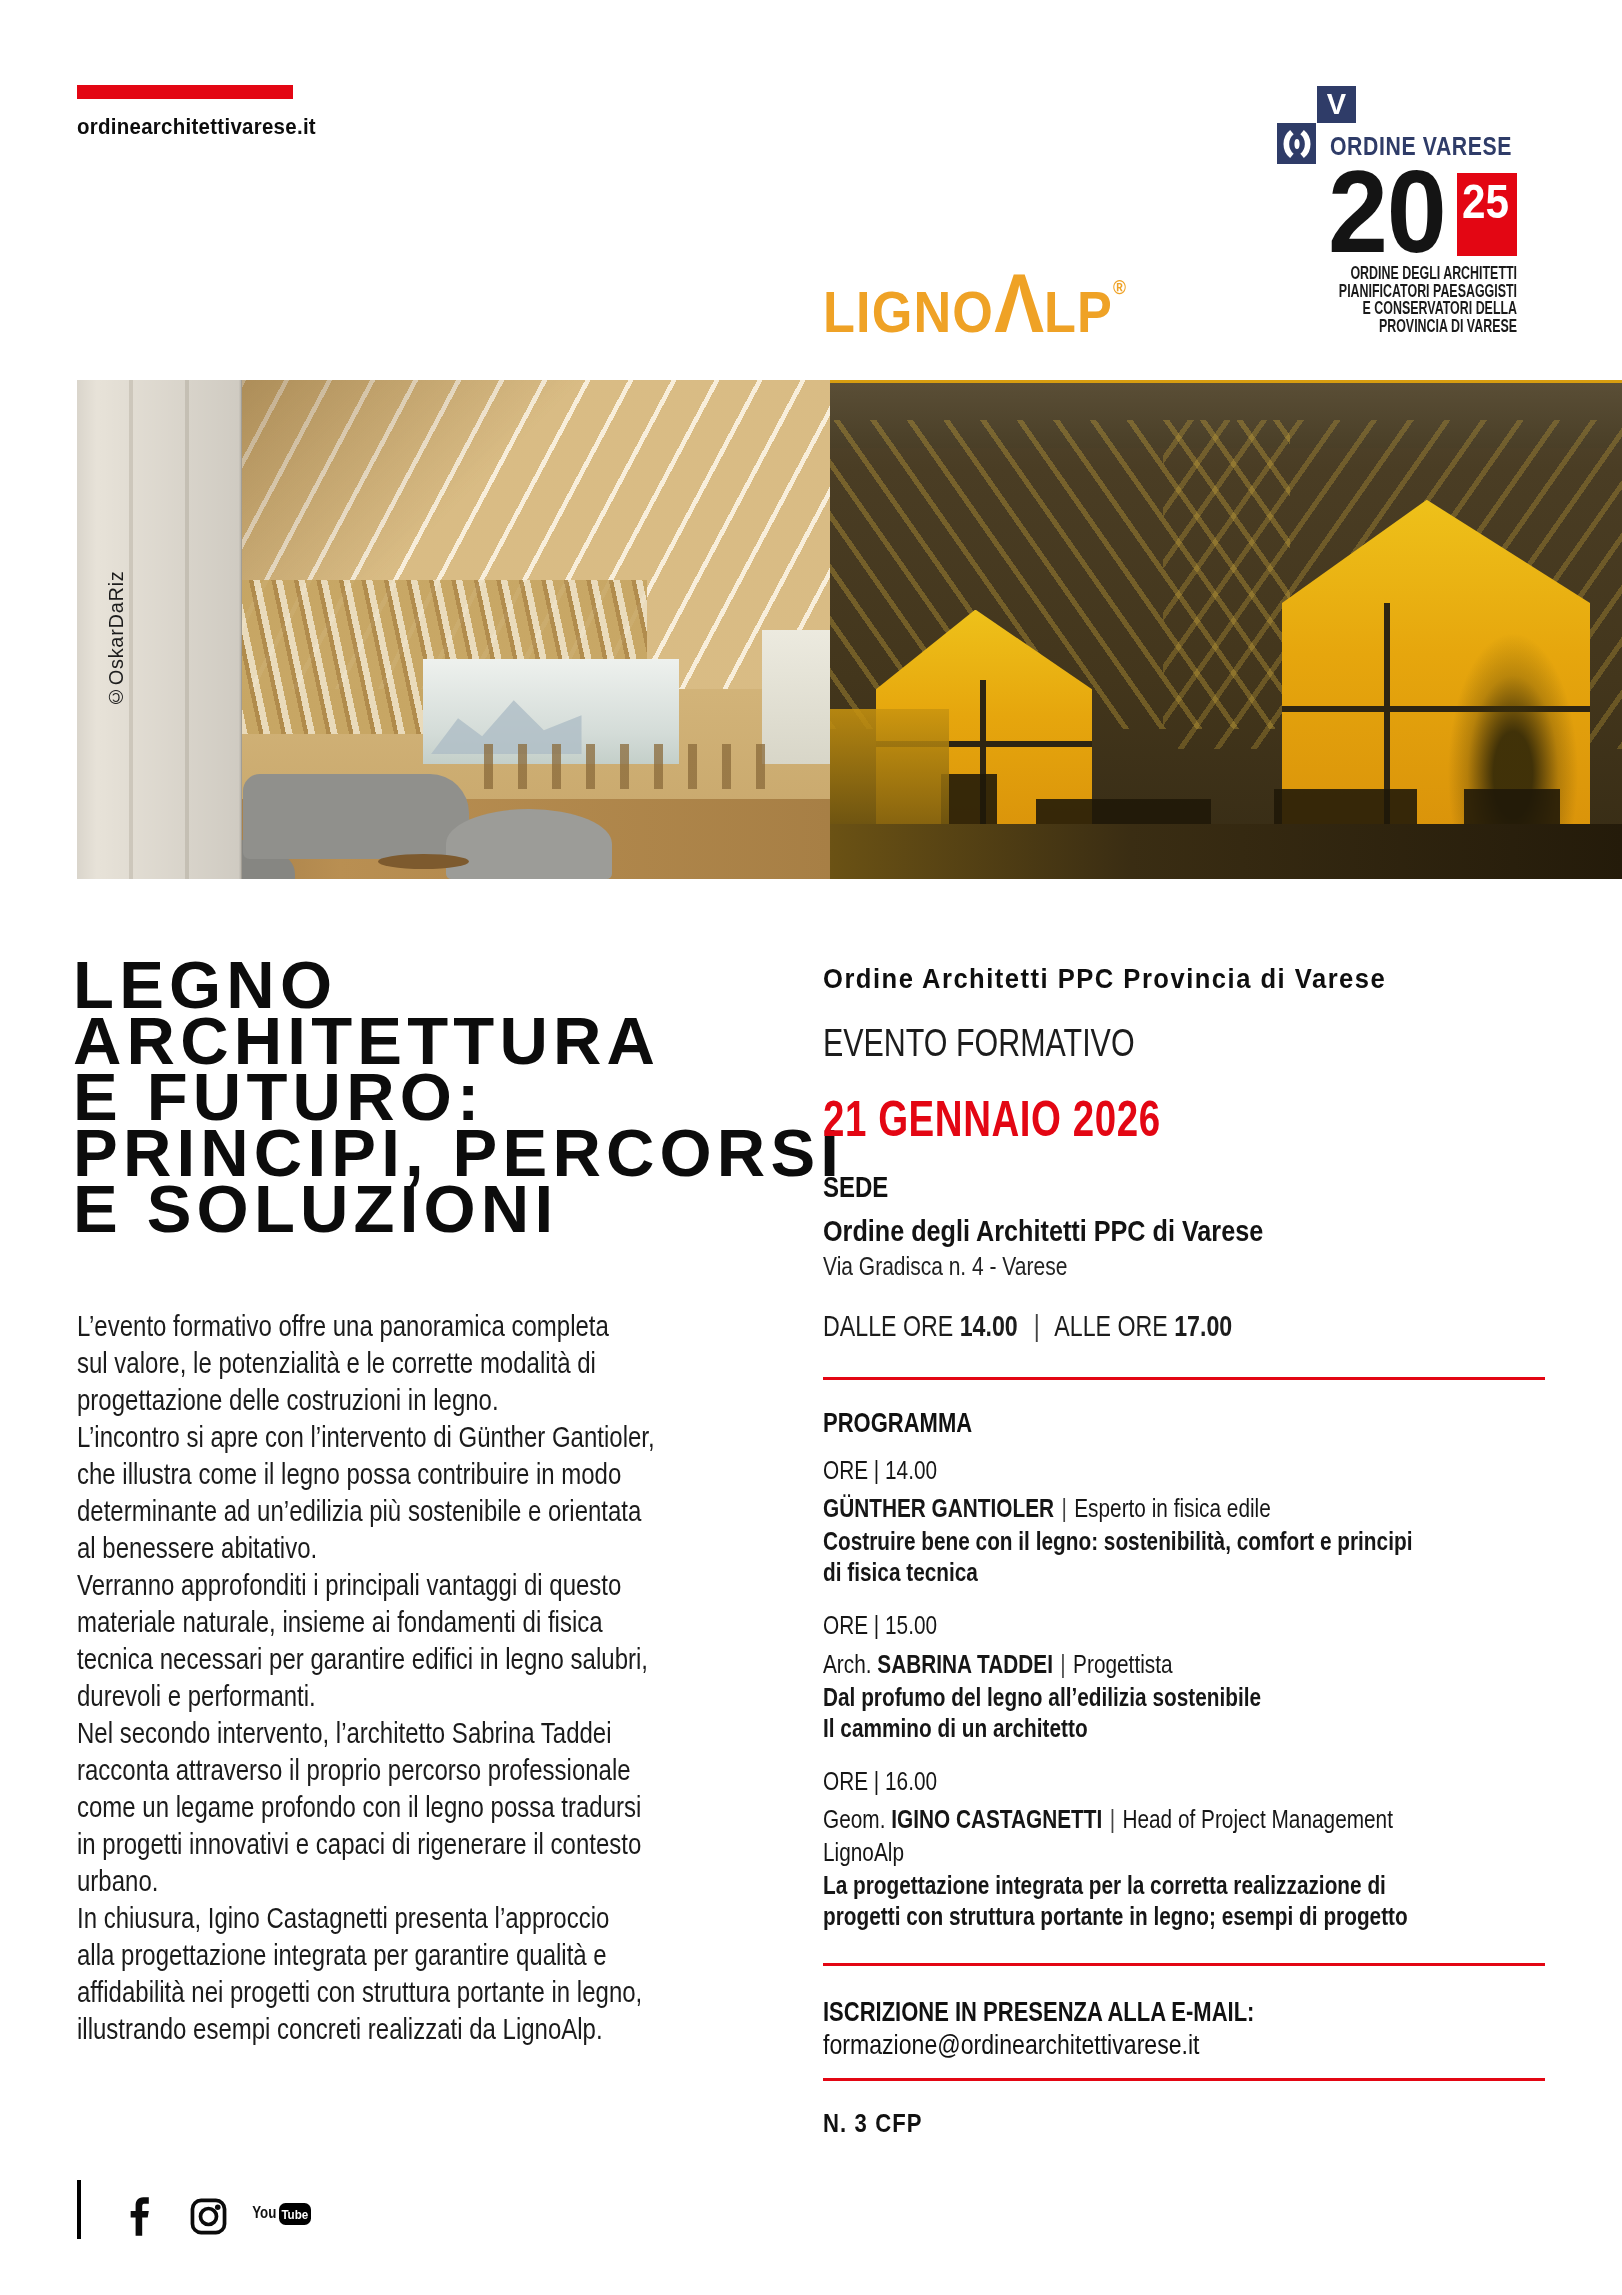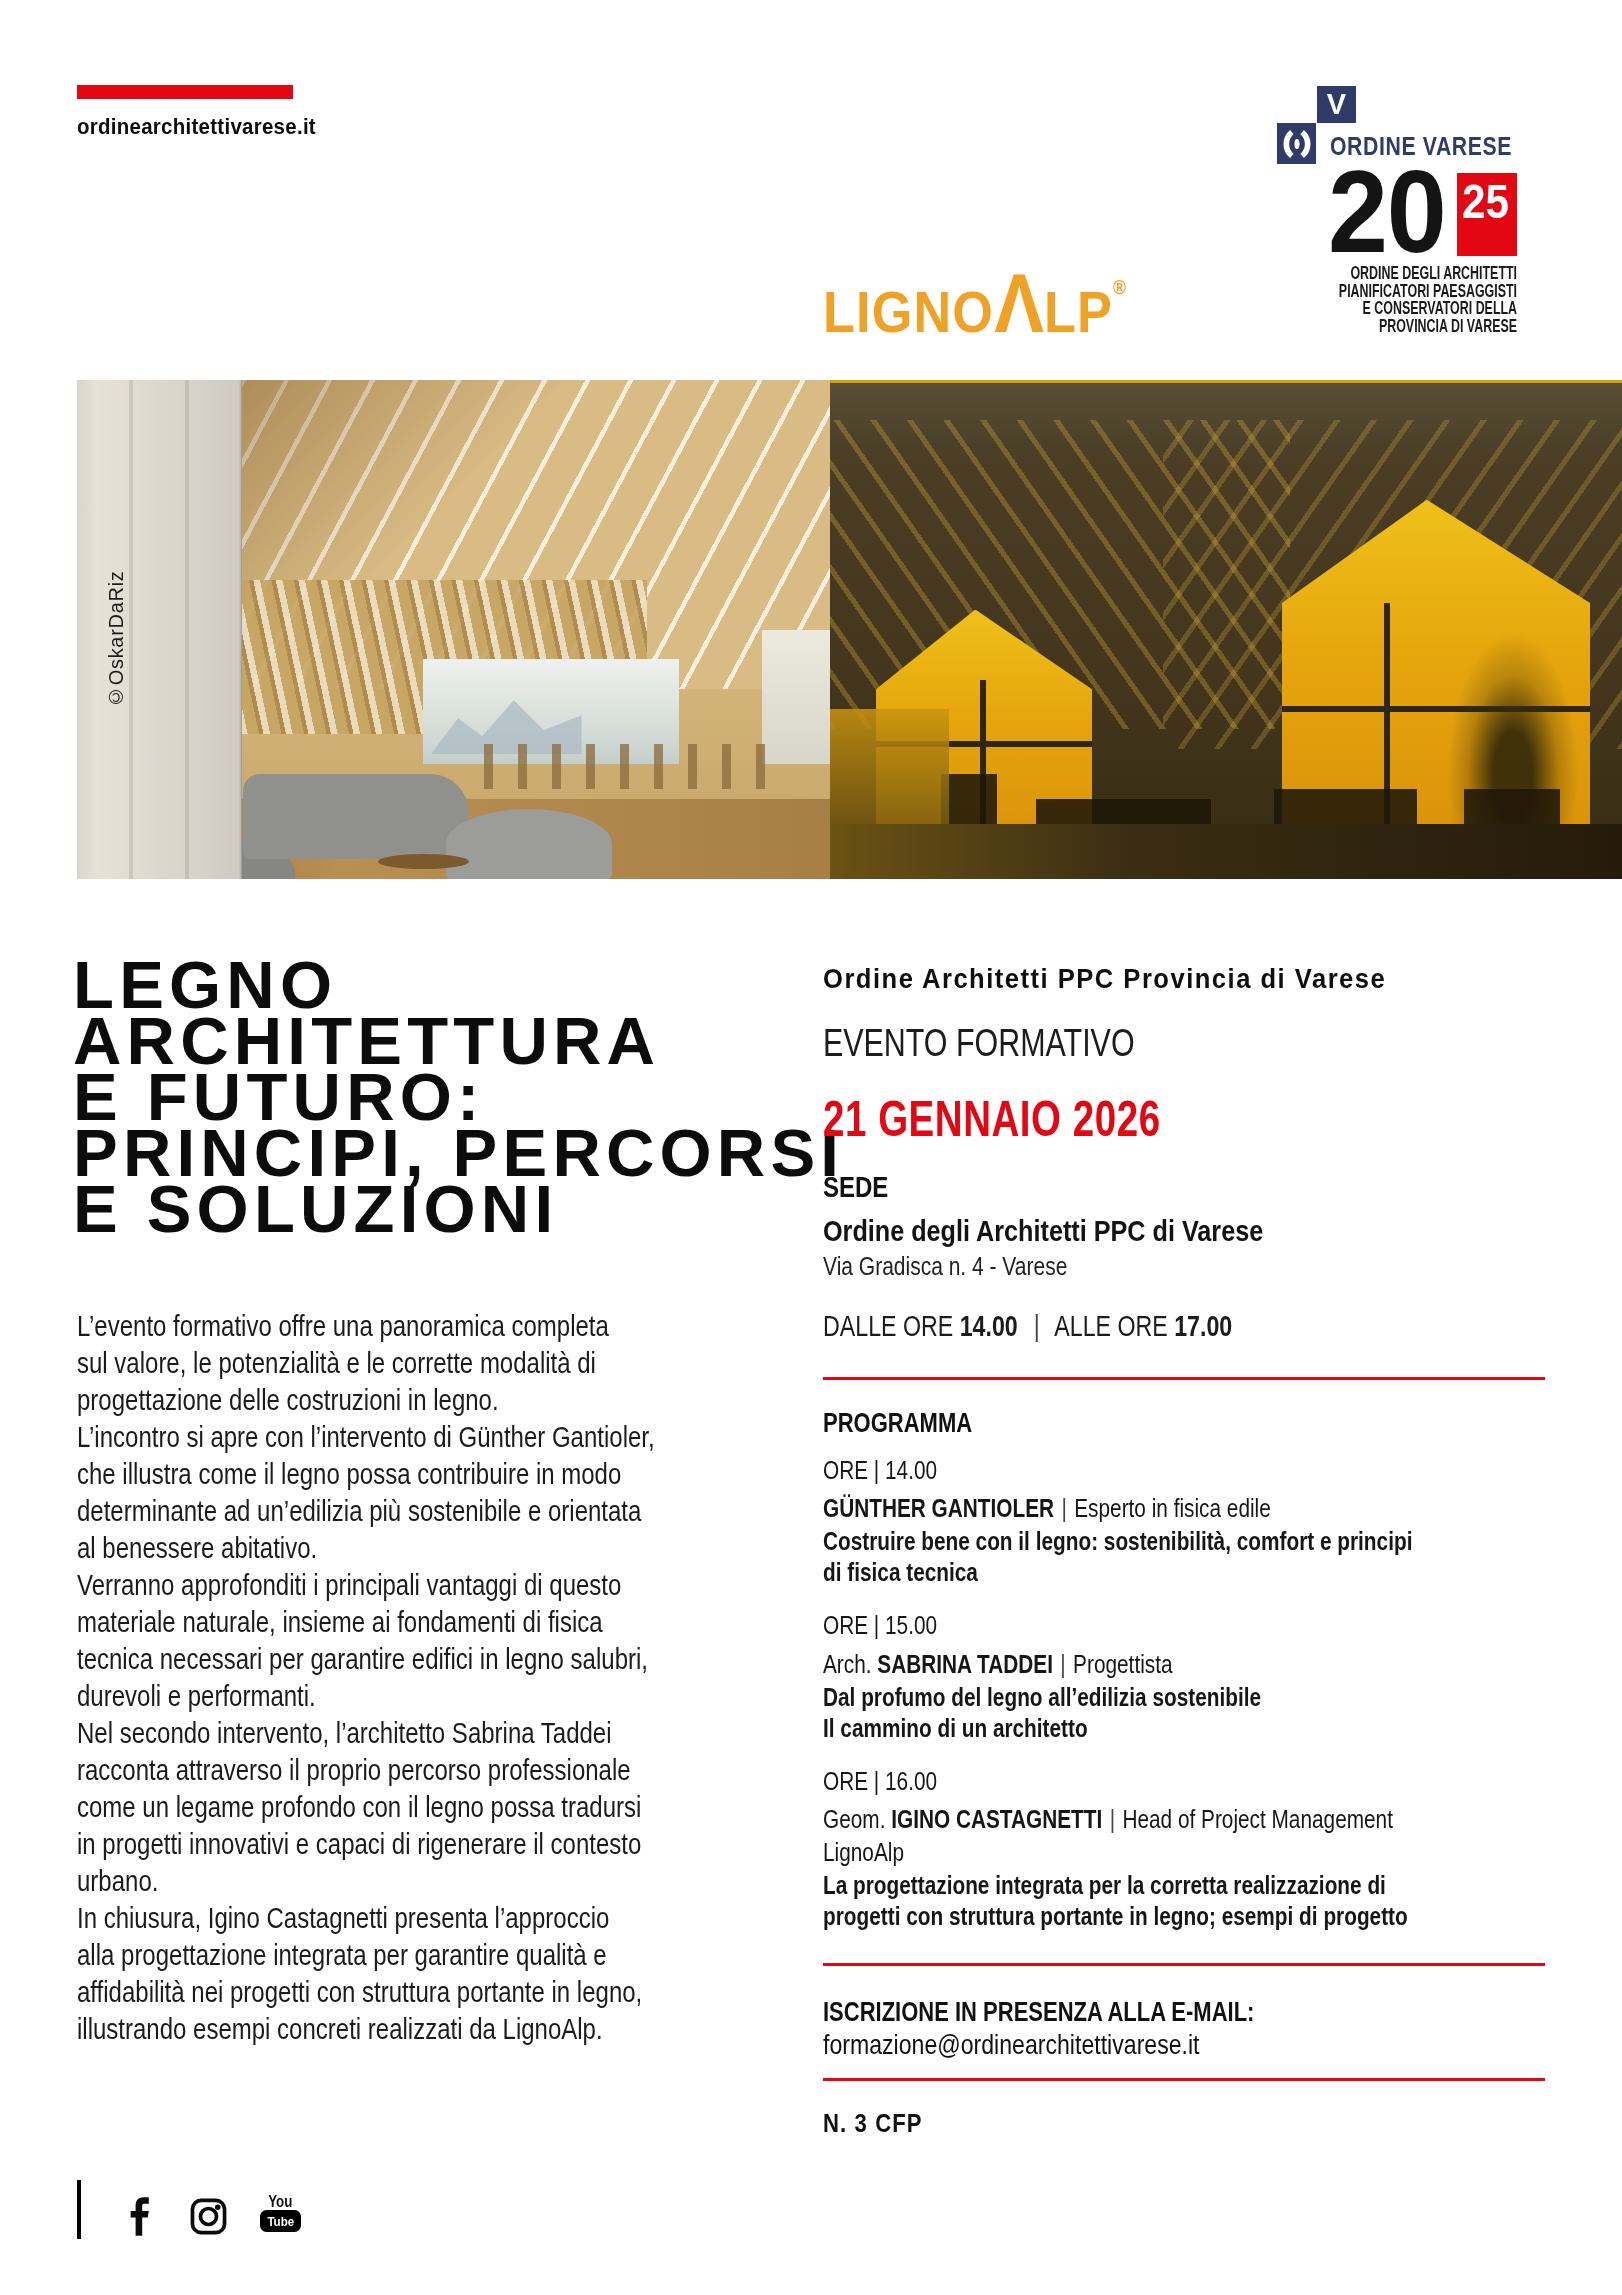--- a/index.html
+++ b/index.html
@@ -115,21 +115,21 @@
   .s-speaker .sep{padding:0 9.2px;color:#444;font-weight:300;}
   .s-speaker .role{white-space:pre-line;}
   .s-talk{font-weight:700;line-height:31px;white-space:pre-line;margin-top:1.3px;}
   .iscrizione{top:1996px;font-size:27.5px;font-weight:700;transform:scaleX(.8);white-space:nowrap;}
   .email{top:2029px;font-size:27.5px;color:#111;transform:scaleX(.84);white-space:nowrap;text-decoration:none;}
   .cfp{top:2108px;font-size:26px;font-weight:700;letter-spacing:1.3px;transform:scaleX(.85);white-space:nowrap;}
 
   
   .foot-bar{left:77px;top:2180px;width:3.9px;height:59px;background:#000;}
   .soc{top:2196px;width:41px;height:41px;display:flex;align-items:center;justify-content:center;}
-  .fb{left:119px;} .ig{left:188px;} .yt{left:260px;top:2193px;flex-direction:column;}
+  .fb{left:119px;} .ig{left:188px;} .yt{left:260px;top:2193px;flex-direction:row;}
   .yt-you{font-size:15.7px;font-weight:700;line-height:14.4px;transform:scaleX(.85);}
   .yt-tube{margin-top:1.3px;width:41px;height:22px;background:#000;border-radius:6.5px;color:#fff;
       display:flex;align-items:center;justify-content:center;font-size:13.7px;font-weight:700;
       letter-spacing:0;}
   .yt-tube span{transform:scaleX(.85);}
 </style>
 </head>
 <body>
 
 <div class="page">

